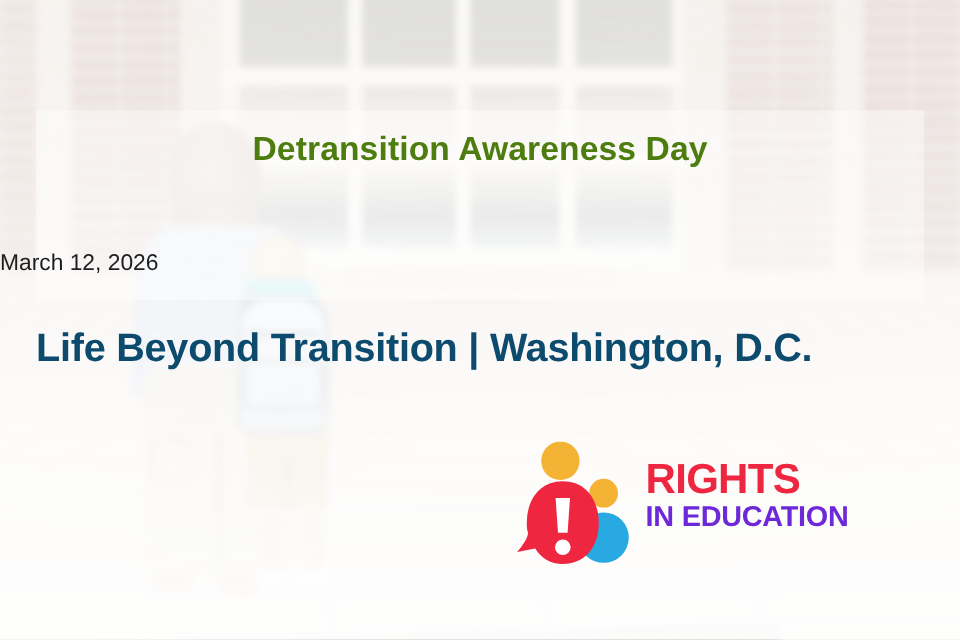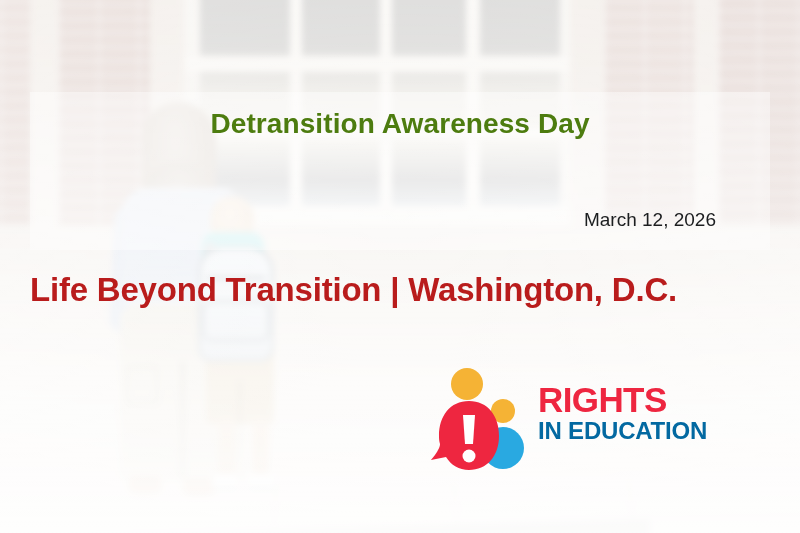--- a/index.html
+++ b/index.html
@@ -310,33 +310,33 @@
     text-align: center;
     font-size: 28px;
     font-weight: bold;
     color: #4d7c0f;
     letter-spacing: 0.1px;
   }
   .date {
     position: absolute;
     left: 0; top: 209px;
     width: 716px;
-    text-align: right;
+    text-align: left;
     font-size: 19px;
     font-weight: normal;
     color: #1c1e20;
   }
   .subhead {
     position: absolute;
     left: 30px; top: 271px;
     width: 760px;
     text-align: left;
     font-size: 33px;
     font-weight: bold;
-    color: #b91c1c;
+    color: #0c4a6e;
     letter-spacing: -0.2px;
     white-space: nowrap;
   }
 
   
   .logo {
     position: absolute;
     left: 428px; top: 368px;
     width: 288px; height: 128px;
   }
@@ -353,21 +353,21 @@
   .w-parents, .w-rights {
     display: block;
     color: #EE2640;
     font-weight: bold;
     font-size: 35px;
     line-height: 0.92em;
     letter-spacing: -0.6px;
   }
   .w-edu {
     display: block;
-    color: #0369a1;
+    color: #6d28d9;
     font-weight: bold;
     font-size: 24px;
     line-height: 1.25em;
     letter-spacing: -0.2px;
   }
 </style>
 </head>
 <body>
 
 <div class="poster">

